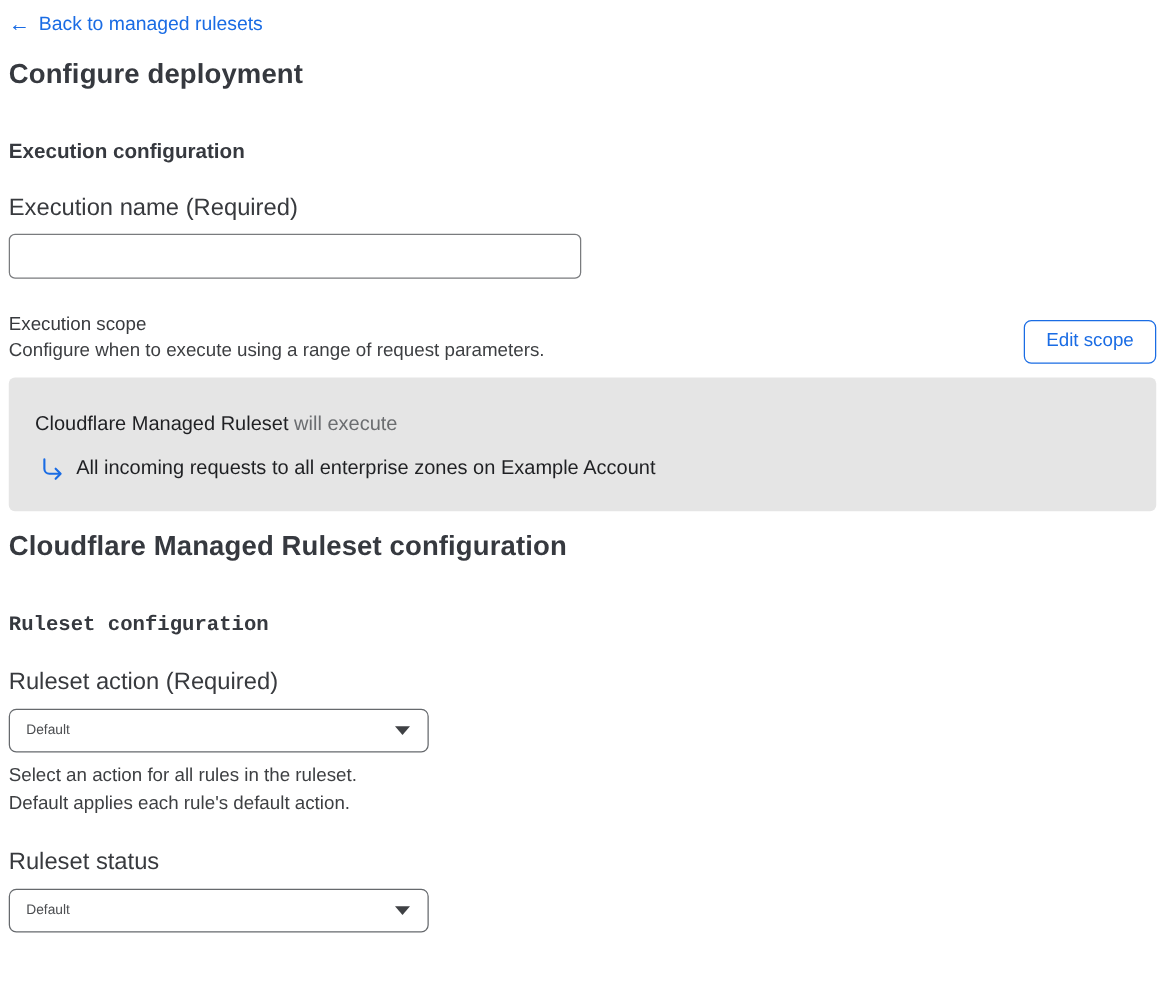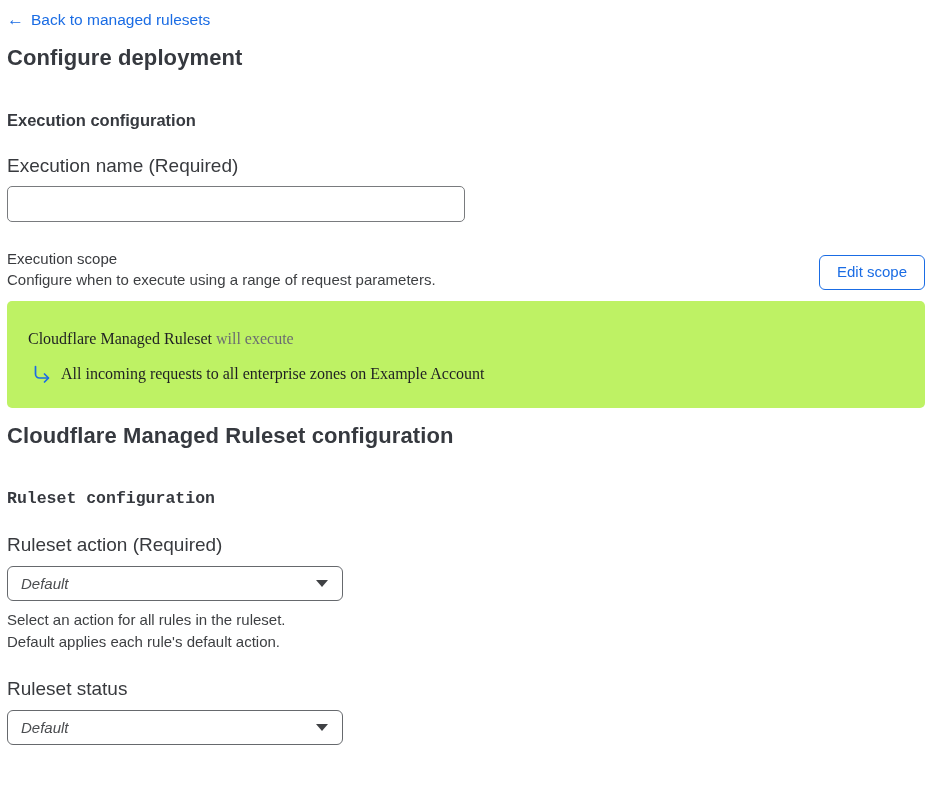--- a/index.html
+++ b/index.html
@@ -117,24 +117,23 @@
     cursor: pointer;
     white-space: nowrap;
     margin-left: 35px;
   }
 
   
   .summary-panel {
     margin-top: 11px;
     width: 918px;
     height: 107px;
-    background: #bef264;
+    background: #e5e5e5;
     border-radius: 5px;
     padding: 28px 20px 0 21px;
-    font-family: Liberation Serif, serif;
   }
   .summary-line1 {
     font-size: 16px;
     line-height: 20px;
   }
   .summary-line1 .ruleset-name { color: #1f2023; }
   .summary-line1 .will-execute { color: #6b6d70; }
   .summary-line2 {
     margin-top: 14px;
     padding-left: 4px;
@@ -155,23 +154,22 @@
     border: 1px solid #66696d;
     border-radius: 6px;
     background: #ffffff;
     display: flex;
     align-items: center;
     justify-content: space-between;
     padding: 0 14px 0 13px;
     cursor: pointer;
   }
   .select-box .select-value {
-    font-size: 15px;
+    font-size: 11px;
     color: #4b4d50;
-    font-style: italic;
   }
   .caret-down {
     width: 0;
     height: 0;
     border-left: 6px solid transparent;
     border-right: 6px solid transparent;
     border-top: 7px solid #3f4144;
   }
 </style>
 </head>

